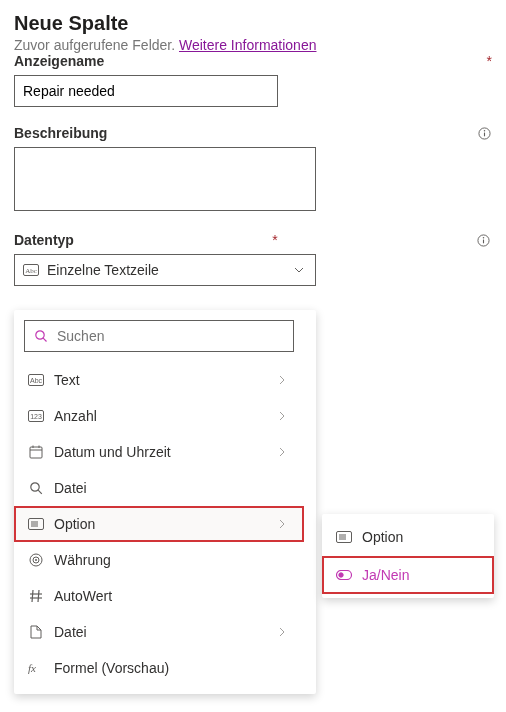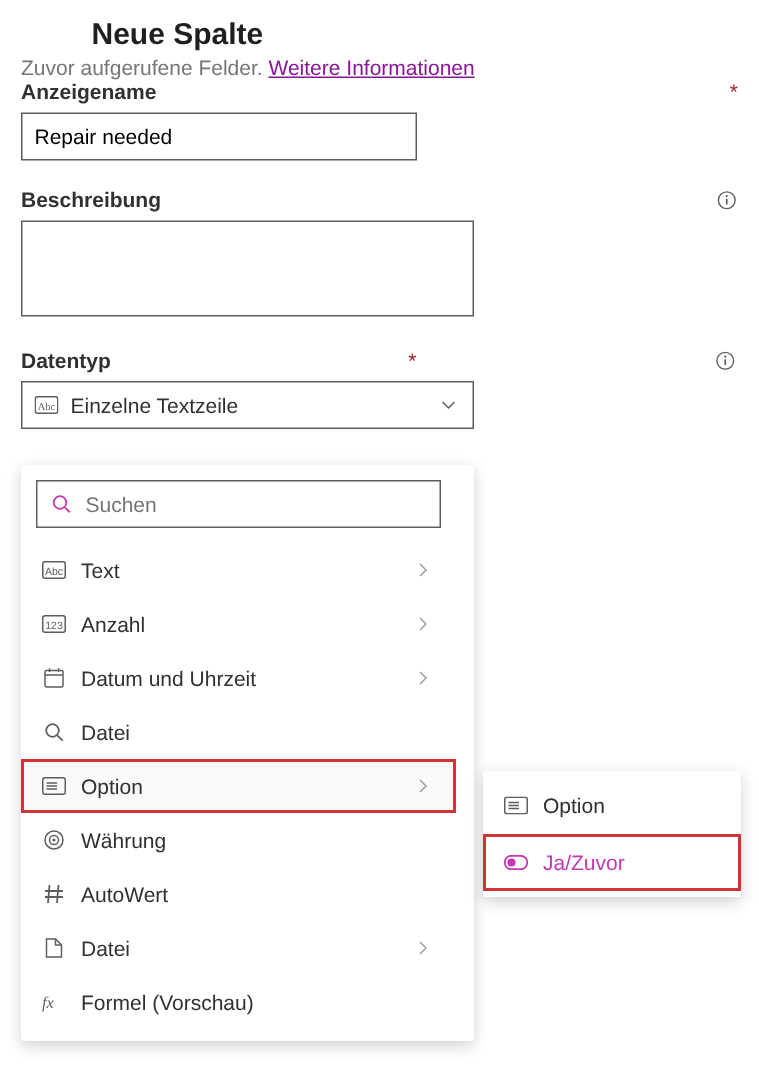--- a/index.html
+++ b/index.html
@@ -6,21 +6,21 @@
   body {
     font-family: "Segoe UI", -apple-system, sans-serif;
     font-size: 14px;
     color: #323130;
     background: #fff;
     width: 506px;
     height: 712px;
     padding: 12px 14px;
     position: relative;
   }
-  .title { font-size: 20px; font-weight: 600; color: #201f1e; margin-bottom: 2px; margin-left: 47px; }
+  .title { font-size: 20px; font-weight: 600; color: #201f1e; margin-bottom: 2px; }
   .subtitle { font-size: 14px; color: #767676; }
   .subtitle a { color: #881798; text-decoration: underline; }
   .field { margin-bottom: 18px; }
   .label { font-size: 14px; font-weight: 600; color: #323130; margin-bottom: 6px; display: flex; align-items: center; gap: 4px; justify-content: space-between; }
   .req { color: #a4262c; font-weight: 400; }
   .info-icon { width: 14px; height: 14px; display: inline-flex; align-items: center; justify-content: center; }
   input[type=text].txt {
     width: 264px; height: 32px;
     border: 1px solid #605e5c;
     padding: 0 8px;
@@ -309,15 +309,15 @@
     </span>
     <span>Option</span>
   </div>
   <div class="menu-item highlighted">
     <span class="icon-box">
       <svg width="16" height="10" viewBox="0 0 16 10">
           <rect x="0.5" y="0.5" width="15" height="9" rx="4.5" fill="none" stroke="#c239b3" stroke-width="1.2"></rect>
           <circle cx="5" cy="5" r="2.2" fill="#c239b3"></circle>
         </svg>
     </span>
-    <span>Ja/Zuvor</span>
+    <span>Ja/Nein</span>
   </div>
 </div>
 
 </body></html>

